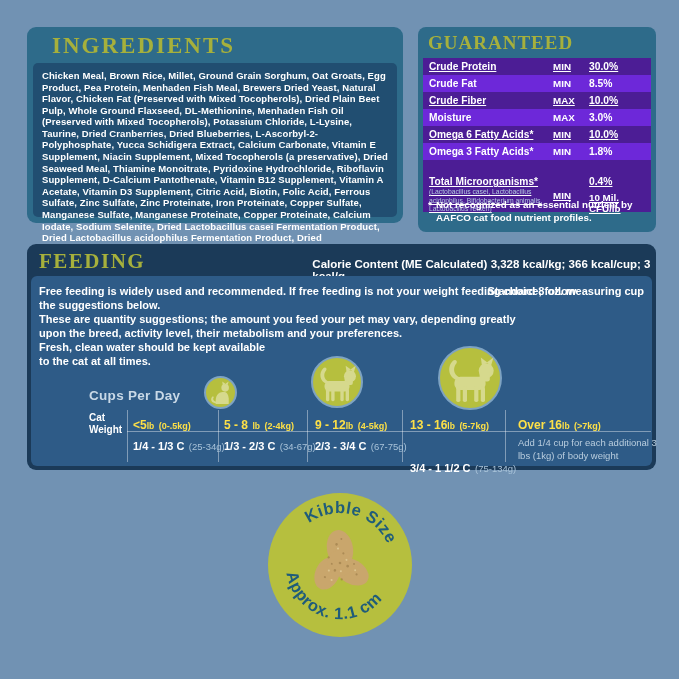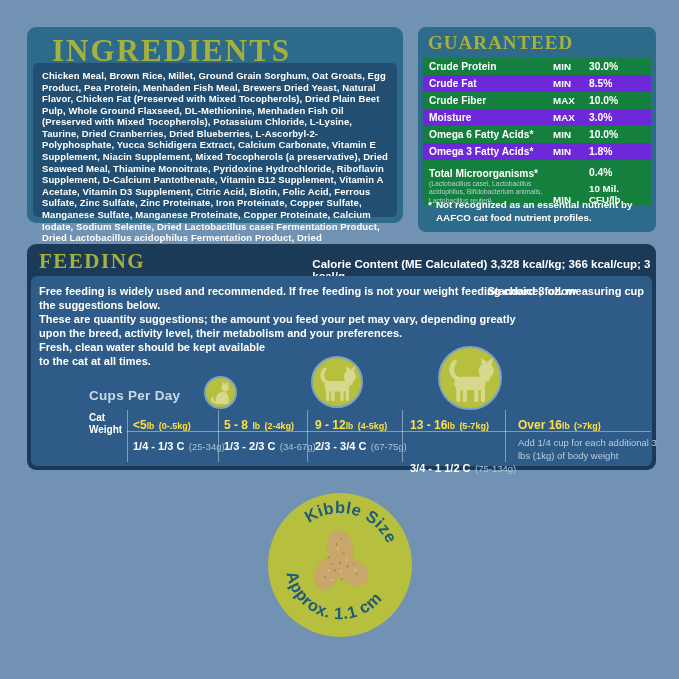--- a/index.html
+++ b/index.html
@@ -2,35 +2,35 @@
 <html><head>
 <meta charset="utf-8">
 <style>
   html,body{margin:0;padding:0;}
   .canvas{position:relative;width:679px;height:679px;background:#7192b3;overflow:hidden;
           font-family:"Liberation Sans",sans-serif;-webkit-font-smoothing:antialiased;}
   .serif-title{font-family:"Liberation Serif",serif;font-weight:bold;color:#a6b03c;}
 
   
   .ing-panel{position:absolute;left:27px;top:27px;width:376px;height:196px;background:#2e6b8a;border-radius:9px;}
-  .ing-title{position:absolute;left:25px;top:6px;font-size:31px;letter-spacing:2px;}
+  .ing-title{position:absolute;left:25px;top:6px;font-size:23px;letter-spacing:2px;}
   .ing-body{position:absolute;left:6px;right:6px;top:36px;bottom:6px;background:#214e71;border-radius:5px;
             padding:7px 9px;color:#ffffff;font-size:9.5px;line-height:1.22;font-weight:600;letter-spacing:.1px;}
 
   
   .ga-panel{position:absolute;left:418px;top:27px;width:238px;height:205px;background:#2e6b8a;border-radius:8px;}
   .ga-title{position:absolute;left:10px;top:5px;font-size:19px;letter-spacing:1px;}
   .ga-rows{position:absolute;left:5px;right:5px;top:31px;}
   .ga-row{display:flex;align-items:center;height:17px;padding:0 6px;color:#fff;}
-  .ga-row.dark{background:#15803d;}
+  .ga-row.dark{background:#4c1d95;text-decoration:underline;}
   .ga-row.light{background:#6d28d9;}
   .ga-nutrient{width:124px;font-size:10.2px;font-weight:700;}
   .ga-basis{width:36px;font-size:9.8px;font-weight:700;}
   .ga-value{flex:1;font-size:10.3px;font-weight:700;}
-  .ga-row.micro{height:34px;align-items:flex-end;padding-top:11px;}
+  .ga-row.micro{height:34px;align-items:center;padding-top:18px;}
   .ga-sub{font-size:6.8px;font-weight:400;color:#b5cde0;line-height:1.25;margin-top:1px;width:120px;}
   .ga-value2{font-size:9.8px;font-weight:700;margin-top:5px;}
   .ga-footnote{position:absolute;left:10px;right:8px;top:172px;display:flex;color:#ffffff;
                font-size:9.8px;line-height:1.28;font-weight:600;}
   .ga-footnote .star{width:8px;flex:none;}
 
   
   .feed-panel{position:absolute;left:27px;top:244px;width:629px;height:226px;background:#1b3a58;border-radius:9px;}
   .feed-head{position:absolute;left:12px;top:5px;display:flex;align-items:baseline;}
   .feed-title{font-size:21px;letter-spacing:1.5px;}

